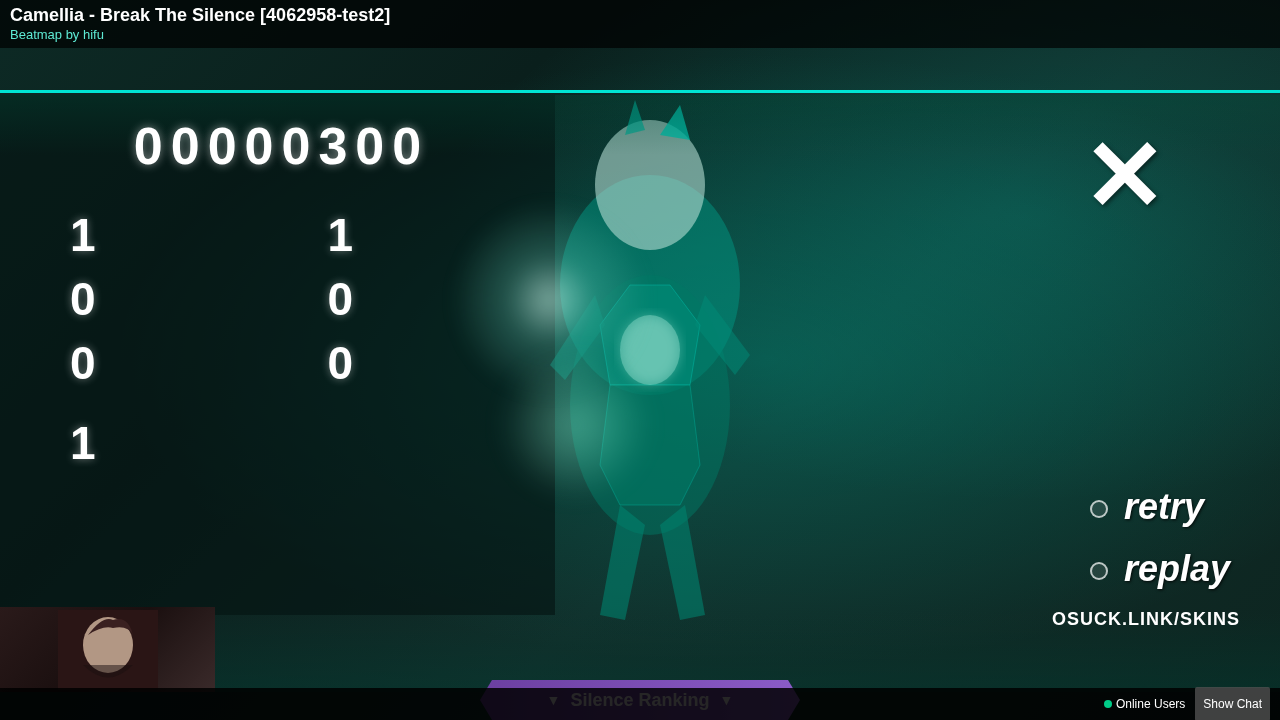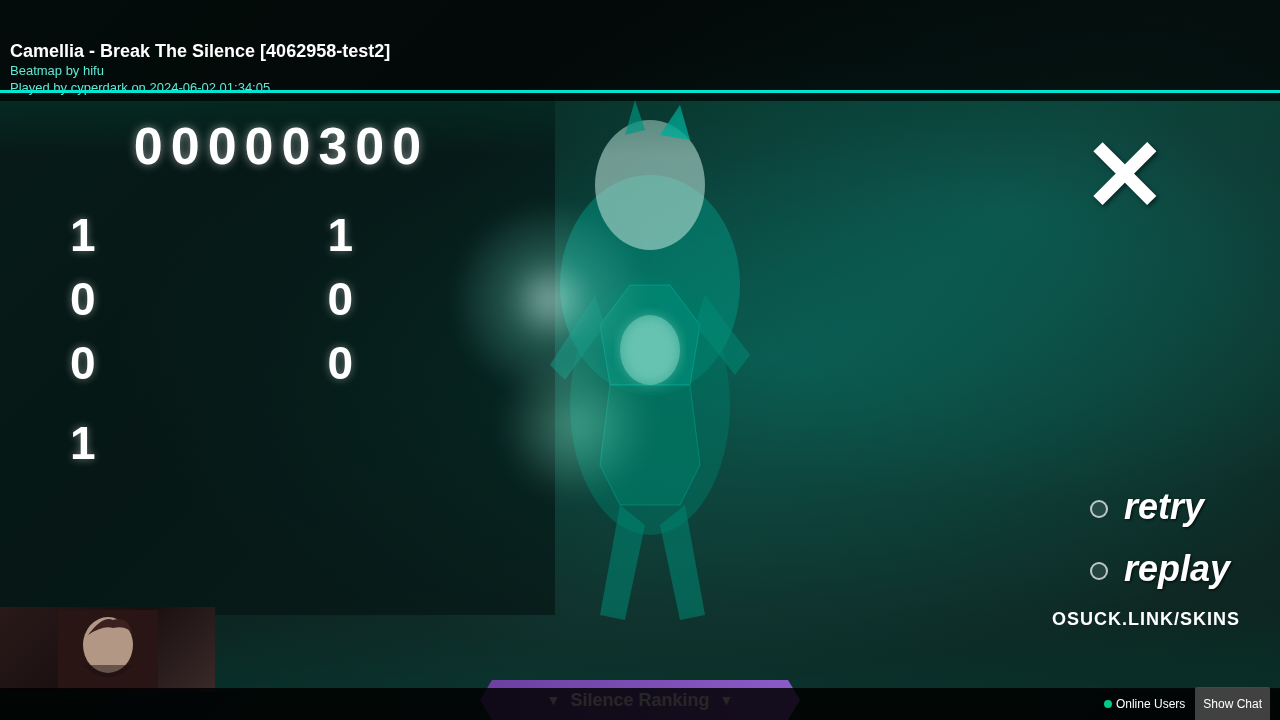--- a/index.html
+++ b/index.html
@@ -42,21 +42,20 @@
       padding: 4px 10px;
       background: rgba(0,0,0,0.7);
       z-index: 10;
     }
 
     .top-bar-title {
       color: white;
       font-size: 18px;
       font-weight: bold;
       line-height: 1.3;
-      margin-top: 36px;
     }
 
     .top-bar-sub {
       color: #5eead4;
       font-size: 13px;
       line-height: 1.3;
     }
 
     
     .accent-line {
@@ -357,21 +356,20 @@
 <div class="foliage-bottom"></div>
 
 <div class="glow-center"></div>
 <div class="glow-mid"></div>
 
 <div class="left-panel-bg"></div>
 
 <div class="top-bar">
   <div class="top-bar-title">Camellia - Break The Silence [4062958-test2]</div>
   <div class="top-bar-sub">Beatmap by hifu</div>
-  <div class="top-bar-sub">Played by cyperdark on 2024-06-02 01:34:05.</div>
 </div>
 
 <div class="accent-line"></div>
 
 <div class="score-grid">
 
   <div class="score-numbers">
     <span class="score-digit">0</span>
     <span class="score-digit">0</span>
     <span class="score-digit">0</span>

